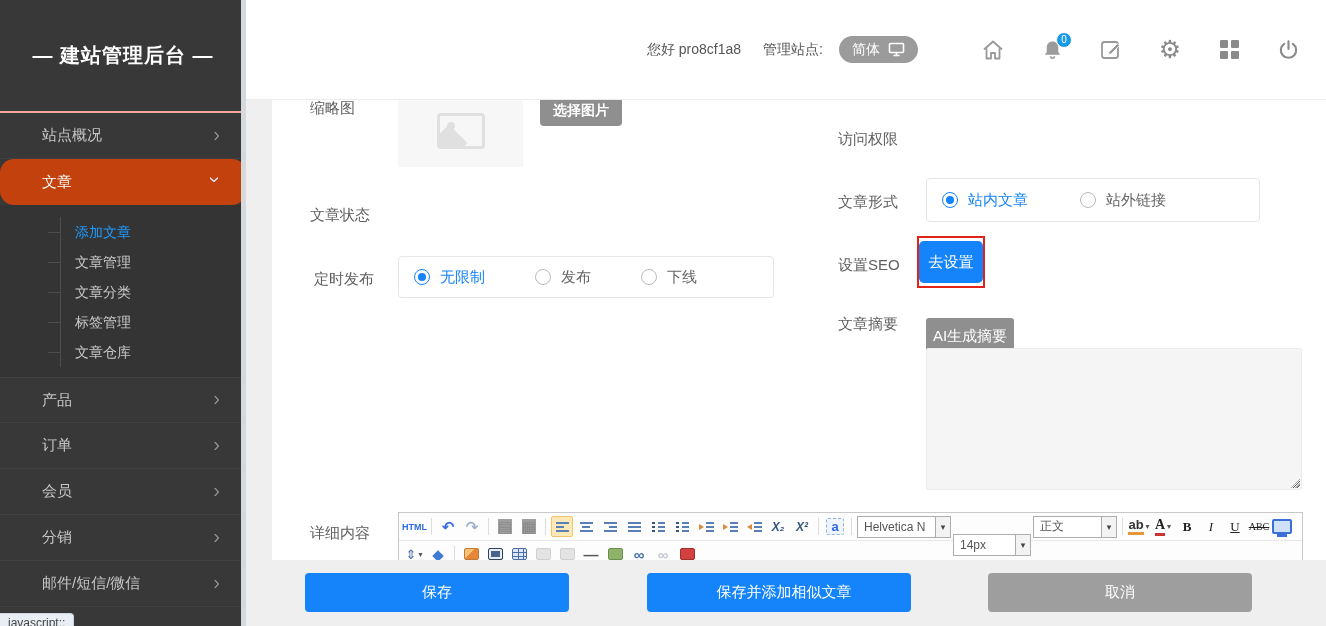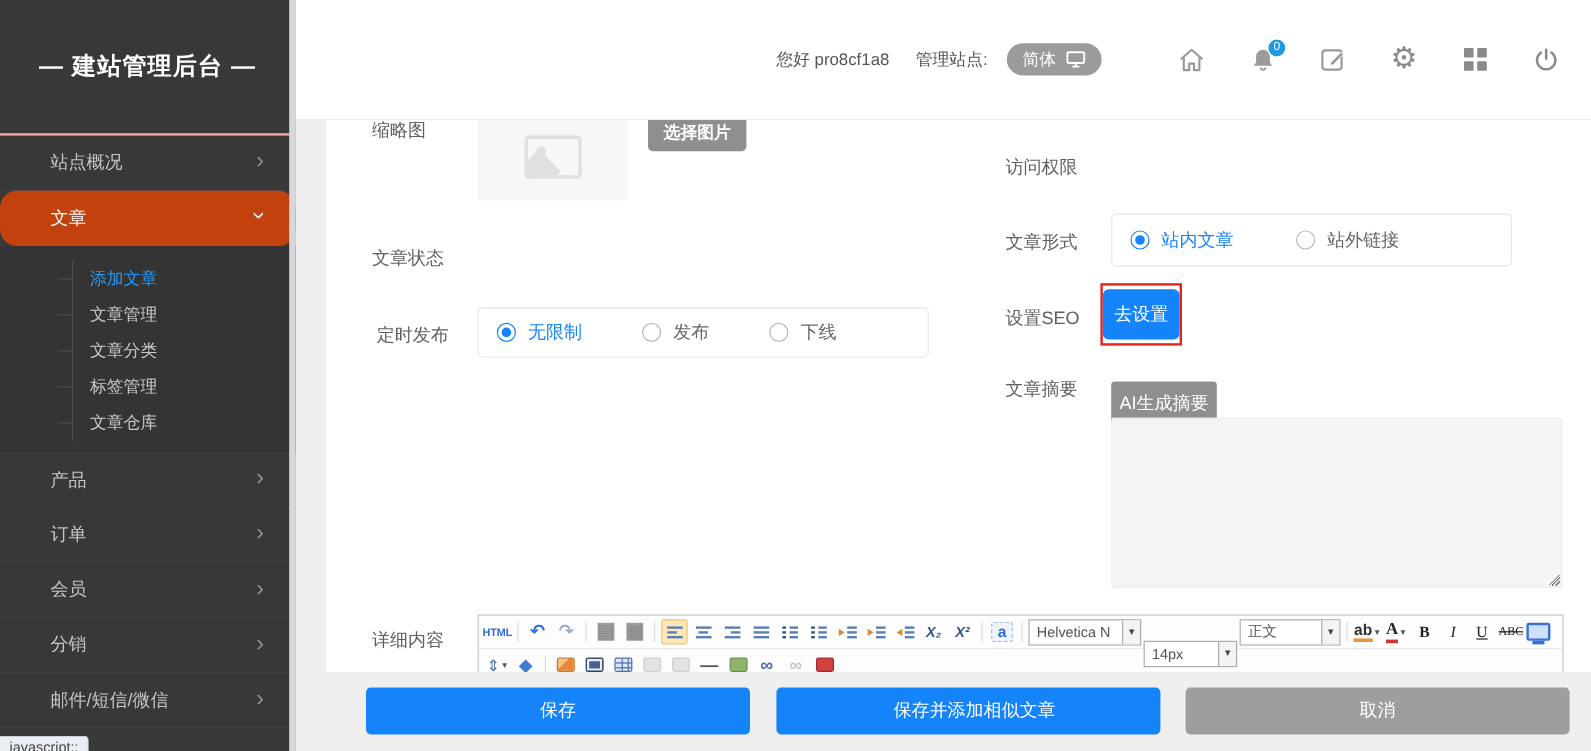--- a/index.html
+++ b/index.html
@@ -121,21 +121,21 @@
     background:linear-gradient(#4a6ea9,#4a6ea9) 0 3px/15px 1px no-repeat,linear-gradient(#4a6ea9,#4a6ea9) 0 7px/15px 1px no-repeat,linear-gradient(#4a6ea9,#4a6ea9) 5px 0/1px 12px no-repeat,linear-gradient(#4a6ea9,#4a6ea9) 10px 0/1px 12px no-repeat,#dce6f5; }
   .sw.dis { background:#e3e3e3; border:1px solid #cfcfcf; }
   .sw.map { background:#8fb36b; border:1px solid #6c8f4d; }
   .sw.flash { background:#d34040; border:1px solid #a32c2c; }
   .monitor-btn { margin-left:auto; width:20px; height:15px; border:2px solid #3a6fd8; border-radius:2px;
     background:#cfe0fb; position:relative; cursor:pointer; flex:none; margin-right:6px; }
   .monitor-btn::after { content:""; position:absolute; left:50%; bottom:-5px; transform:translateX(-50%);
     width:10px; height:3px; background:#3a6fd8; }
 
   
-  .footer-btn { position:absolute; top:573px; height:39px; width:320px; border:none; border-radius:4px;
+  .footer-btn { position:absolute; top:573px; height:39px; width:264px; border:none; border-radius:4px;
     color:#fff; font-size:15px; cursor:pointer; font-family:inherit; }
   .blue { background:#1584fb; }
   .gray { background:#9e9e9e; }
 
   .status-tip { position:absolute; left:0; bottom:0; height:13px; z-index:20; background:#e9eef4;
     border:1px solid #cfd6df; border-bottom:none; border-left:none; border-radius:0 4px 0 0;
     color:#444; font-size:12px; line-height:19px; padding:0 8px; overflow:hidden; }
 
   svg { display:block; }
 </style>

